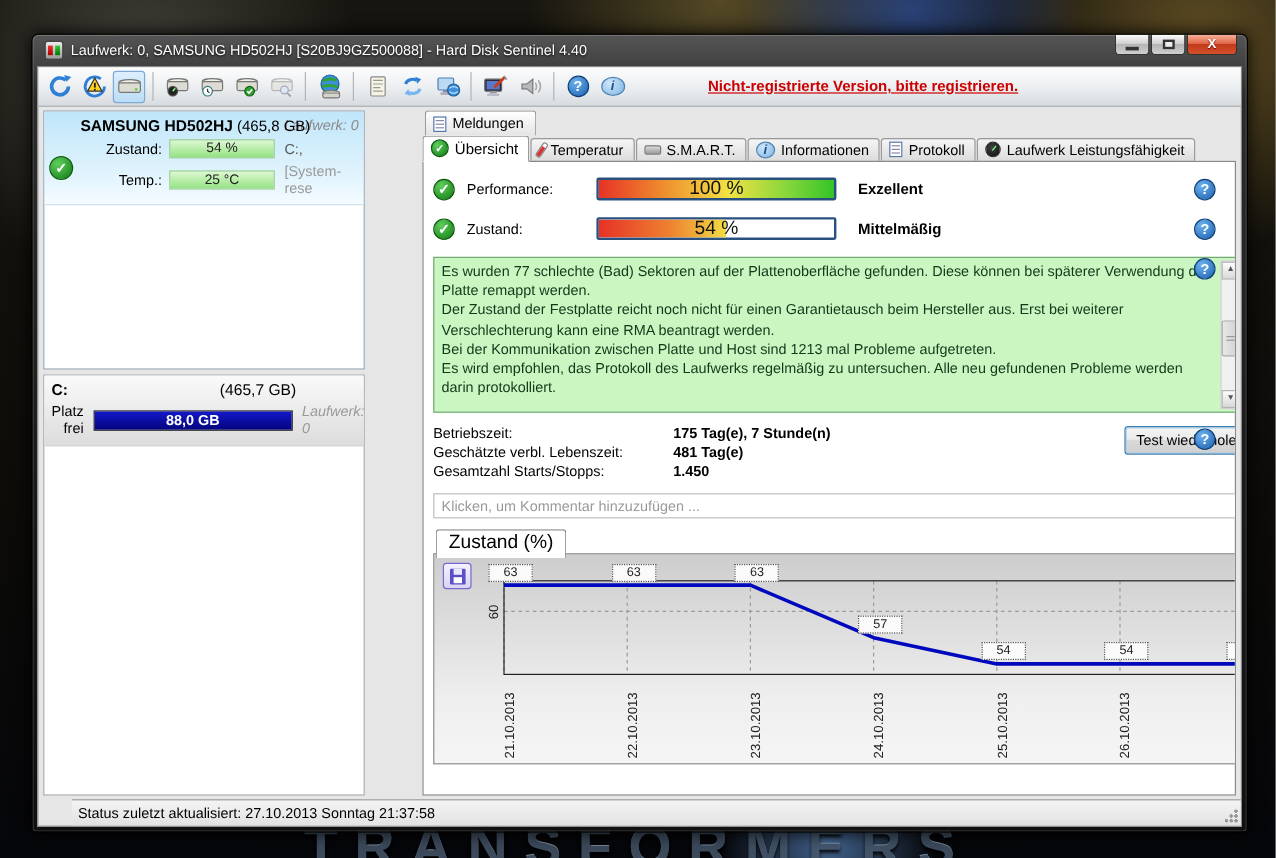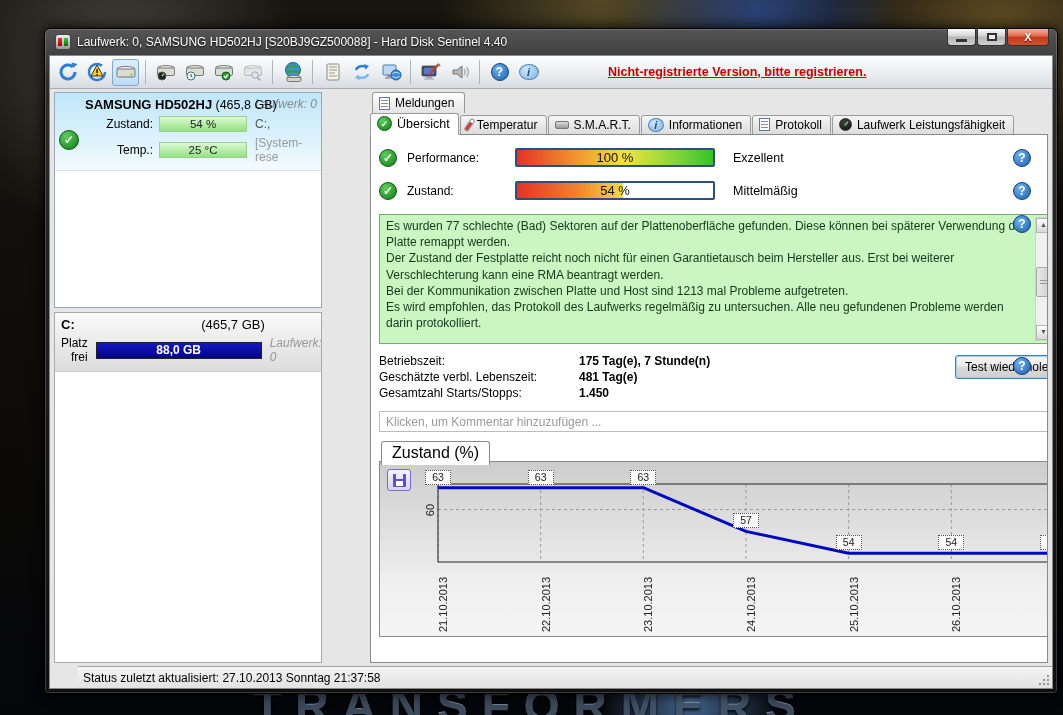--- a/index.html
+++ b/index.html
@@ -16,21 +16,21 @@
       linear-gradient(180deg,#17150f 0%, #0c0b08 60%, #05060a 100%);
     position: relative;
   }
   .wp-caption{
     position:absolute; left:0; right:0; bottom:-18px; text-align:center;
     font-size:46px; font-weight:bold; letter-spacing:14px; color:#46576b;
     text-shadow:0 2px 3px #000, 0 -1px 0 #8fa3b8; opacity:.85;
   }
   
   .window{
-    position:absolute; left:44px; top:28px; width:1014px; height:666px;
+    position:absolute; left:26px; top:28px; width:1014px; height:666px;
     background:linear-gradient(180deg,#555 0%,#2c2c2c 8%,#191919 60%,#101010 100%);
     border:1px solid #000; border-radius:6px 6px 4px 4px;
     box-shadow:0 0 14px rgba(0,0,0,.9), inset 0 0 0 1px rgba(255,255,255,.18);
     padding:0 4px 4px 4px;
     display:flex; flex-direction:column;
   }
   .titlebar{ height:26px; display:flex; align-items:center; color:#fff; position:relative; padding-left:6px;}
   .titlebar .app-icon{ width:16px; height:16px; margin-right:6px; position:relative;
      background:linear-gradient(180deg,#eee,#999); border:1px solid #444; border-radius:3px;}
   .titlebar .app-icon:before{content:""; position:absolute; left:2px; top:3px; width:4px; height:8px; background:linear-gradient(180deg,#e33,#a00);}
@@ -110,22 +110,22 @@
   .smart-ico{ width:14px; height:8px; background:linear-gradient(180deg,#ddd,#999); border:1px solid #777; border-radius:2px;}
   .gauge-ico{ width:13px; height:13px; border-radius:50%; background:radial-gradient(circle at 40% 35%,#444,#0a0a0a); border:1px solid #333; position:relative;}
   .gauge-ico:before{ content:""; position:absolute; left:6px; top:2px; width:1px; height:5px; background:#7f7; transform:rotate(40deg);}
   .main-panel{ flex:1; background:#fff; border:1px solid #8a8a8a; position:relative; margin-top:-1px; overflow:hidden;}
   .row-indicator{ position:absolute; left:8px; display:flex; align-items:center;}
   .ind-label{ width:118px; padding-left:10px;}
   .meter{ width:200px; height:19px; border:2px solid #29507e; border-radius:2px; background:#fff; position:relative; overflow:hidden;}
   .meter .fill{ position:absolute; left:0; top:0; bottom:0;}
   .fill.perf{ background:linear-gradient(90deg,#e63226 0%,#ef8f2e 28%,#f2e343 55%,#7ed53a 82%,#35c426 100%);}
   .fill.health{ background:linear-gradient(90deg,#e63226 0%,#ee8030 55%,#f2dc42 100%);}
-  .meter .mtext{ position:absolute; inset:0; text-align:center; line-height:16px; font-size:13px; color:#111;}
-  .rating{ font-weight:normal; margin-left:18px; font-size:12.5px;}
+  .meter .mtext{ position:absolute; inset:0; text-align:center; line-height:16px; font-size:16px; color:#111;}
+  .rating{ font-weight:bold; margin-left:18px; font-size:12.5px;}
   .msg-box{ position:absolute; left:8px; top:79px; width:676px; height:130px; background:#c9f6c1;
     border:1px solid #74a874; padding:3px 26px 3px 6px; color:#14381a; line-height:16.2px; font-size:12px;}
   .msg-box p{ margin:0; }
   .scrollbar{ position:absolute; right:2px; top:2px; bottom:2px; width:17px; background:#f0f0f0; border:1px solid #d0d0d0;
     display:flex; flex-direction:column; align-items:center;}
   .sb-btn{ width:15px; height:15px; background:linear-gradient(180deg,#fdfdfd,#d8d8d8); border:1px solid #b5b5b5;
     font-size:7px; color:#555; display:flex; align-items:center; justify-content:center; cursor:pointer;}
   .sb-thumb{ width:15px; height:30px; margin-top:34px; background:linear-gradient(90deg,#e8e8e8,#cfcfcf); border:1px solid #a8a8a8; border-radius:2px; position:relative; cursor:pointer;}
   .sb-thumb:before{ content:""; position:absolute; left:3px; right:3px; top:12px; height:1px; background:#999; box-shadow:0 3px 0 #999;}
   .sb-track-rest{ flex:1; }
@@ -142,21 +142,21 @@
   .chart-tab{ position:absolute; left:10px; top:306px; padding:2px 10px 3px 10px; background:#fff;
     border:1px solid #8a8a8a; border-bottom:none; border-radius:3px 3px 0 0; font-size:16px; z-index:2;}
   .chart-panel{ position:absolute; left:8px; top:326px; width:692px; height:176px; border:1px solid #8a8a8a;
     background:linear-gradient(180deg,#cdcdcd,#efefef 70%,#f5f5f5);}
   .save-btn{ position:absolute; left:7px; top:7px; width:24px; height:22px; border:1px solid #7a6ad0; border-radius:3px;
     background:linear-gradient(180deg,#f4f2ff,#d8d4f2); display:flex; align-items:center; justify-content:center; cursor:pointer;}
   .floppy{ width:13px; height:13px; background:#5a50c8; position:relative; border-radius:1px;}
   .floppy:before{ content:""; position:absolute; left:3px; top:0; width:7px; height:5px; background:#e8e8ff;}
   .floppy:after{ content:""; position:absolute; left:3px; bottom:1px; width:7px; height:5px; background:#fff;}
   .chart-value-label{ position:absolute; border:1px dotted #555; background:#fafafa; font-size:10.5px;
-    width:26px; height:15px; text-align:center; line-height:13px; color:#222;}
+    width:37px; height:15px; text-align:center; line-height:13px; color:#222;}
   .date-label{ position:absolute; width:66px; height:13px; font-size:11px; color:#222;
     transform:rotate(-90deg); transform-origin:0 0; text-align:left; white-space:nowrap;}
   .ytick-label{ position:absolute; width:24px; height:12px; font-size:11px; color:#222;
     transform:rotate(-90deg); transform-origin:0 0; text-align:center;}
   .help-col-item{ position:absolute; right:16px; }
   
   .statusbar{ height:22px; background:linear-gradient(180deg,#f4f4f4,#e2e2e2); border-top:1px solid #a0a0a0;
     display:flex; align-items:center; padding-left:5px; position:relative;margin-left:28px;}
   .grip{ position:absolute; right:2px; bottom:2px; width:12px; height:12px; cursor:nwse-resize;
     background:

